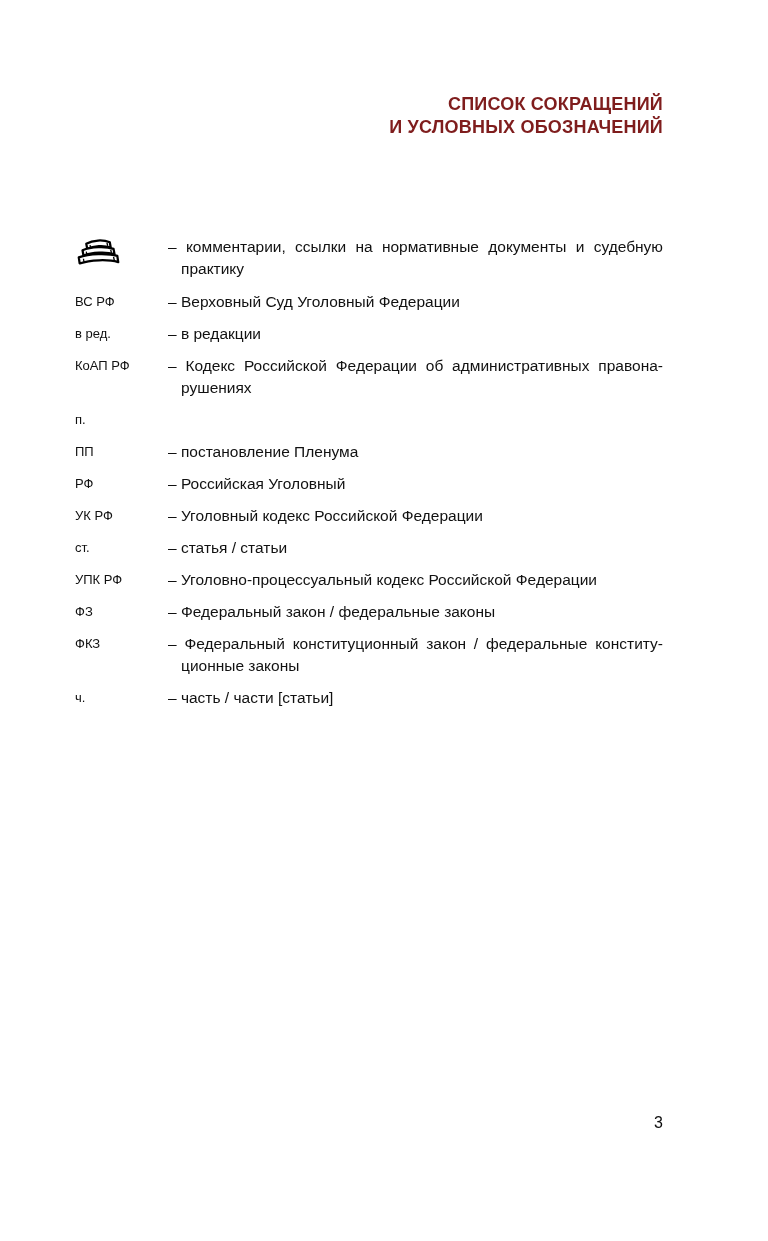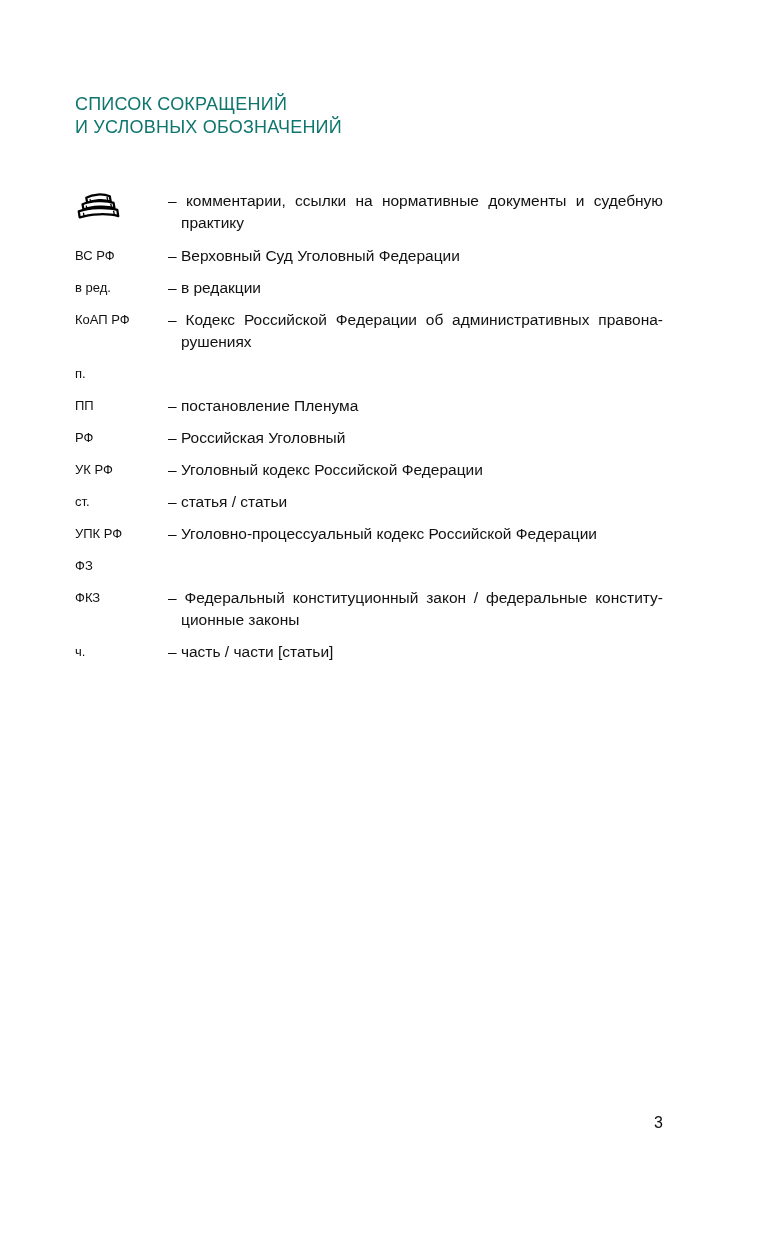--- a/index.html
+++ b/index.html
@@ -16,29 +16,29 @@
     overflow: hidden;
   }
   .content {
     position: absolute;
     left: 75px;
     top: 0;
     width: 588px;
   }
   .page-title {
     margin-top: 93px;
-    text-align: left;
-    font-weight: normal;
+    text-align: right;
+    font-weight: bold;
     font-size: 18px;
     line-height: 23px;
     letter-spacing: 0.2px;
-    color: #0f766e;
+    color: #7f1d1d;
   }
   .abbr-list {
-    margin-top: 51px;
+    margin-top: 97px;
   }
   .row {
     display: flex;
     align-items: flex-start;
     margin-bottom: 10px;
   }
   .term {
     width: 93px;
     flex: 0 0 93px;
     font-size: 13px;
@@ -143,20 +143,21 @@
       <div class="def">– статья / статьи</div>
     </div>
 
     <div class="row">
       <div class="term">УПК РФ</div>
       <div class="def">– Уголовно-процессуальный кодекс Российской Федерации</div>
     </div>
 
     <div class="row">
       <div class="term">ФЗ</div>
+      <div class="def">– Федеральный закон / федеральные законы</div>
     </div>
 
     <div class="row">
       <div class="term">ФКЗ</div>
       <div class="def">– Федеральный конституционный закон / федеральные конститу­ционные законы</div>
     </div>
 
     <div class="row">
       <div class="term">ч.</div>
       <div class="def">– часть / части [статьи]</div>

